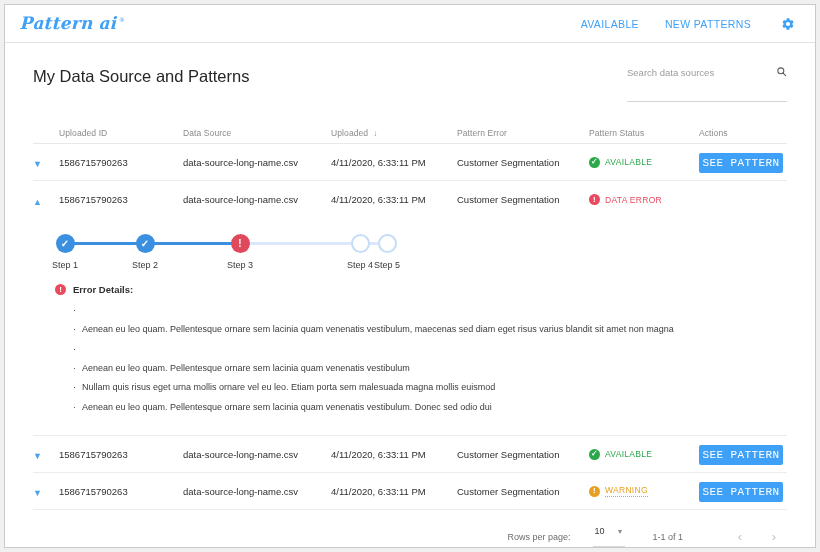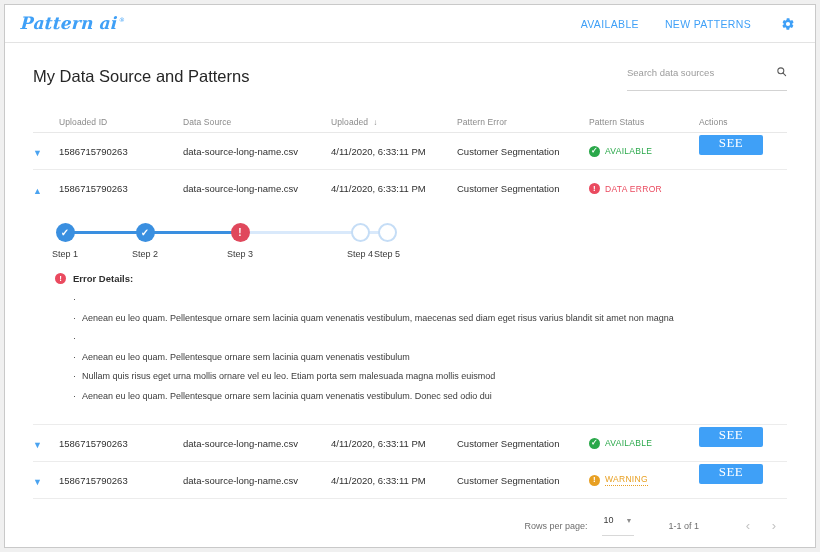--- a/index.html
+++ b/index.html
@@ -88,21 +88,21 @@
     color: #262626;
     font-weight: normal;
     padding-top: 4px;
   }
 
   #search-wrap {
     width: 160px;
     display: flex;
     align-items: center;
     border-bottom: 1px solid #d3d3d3;
-    padding-bottom: 9px;
+    padding-bottom: 20px;
   }
   #search-input {
     flex: 1 1 auto;
     border: none;
     outline: none;
     font-family: "Liberation Sans", sans-serif;
     font-size: 9.5px;
     color: #555;
     background: transparent;
   }
@@ -182,28 +182,28 @@
   .badge-red   { background: #ea4a5f; }
   .badge-amber { background: #e8a023; }
   .badge-glyph {
     color: #fff;
     font-size: 8px;
     line-height: 1;
     font-weight: bold;
   }
 
   .see-pattern-btn {
-    width: 64px;
+    width: 84px;
     height: 20px;
     background: #3fa0f7;
     color: #ffffff;
     border: none;
     border-radius: 2px;
-    font-family: Liberation Serif, serif;
-    font-size: 13px;
+    font-family: Liberation Mono, monospace;
+    font-size: 11px;
     letter-spacing: 0.4px;
     cursor: pointer;
   }
 
   
   #detail-panel { padding: 8px 0 14px 0; border-bottom: 1px solid #ececec; }
 
   
   #stepper {
     position: relative;
@@ -270,37 +270,37 @@
     margin: 0 0 9px 18px;
     line-height: 1.15;
   }
   .err-bullet { margin-right: 6px; font-size: 9px; line-height: 1.15; }
 
   
   #pagination {
     display: flex;
     align-items: center;
     justify-content: flex-end;
-    gap: 0;
+    gap: 8px;
     padding: 16px 0 0 0;
     font-size: 9px;
     color: #6d6d6d;
   }
   #rows-per-page-label { margin-right: 14px; }
   #rows-select {
     display: flex;
     align-items: center;
     gap: 12px;
     border-bottom: 1px solid #d8d8d8;
     padding: 0 2px 10px 2px;
     cursor: pointer;
     color: #3a3a3a;
   }
   #rows-caret { font-size: 7px; color: #8d8d8d; }
-  #range-label { margin: 0 36px 0 34px; color: #6d6d6d; }
+  #range-label { margin: 0 36px 0 19px; color: #6d6d6d; }
   .pg-arrow {
     width: 26px;
     text-align: center;
     font-size: 13px;
     color: #c2c2c2;
     cursor: pointer;
     user-select: none;
   }
 </style>
 </head>

